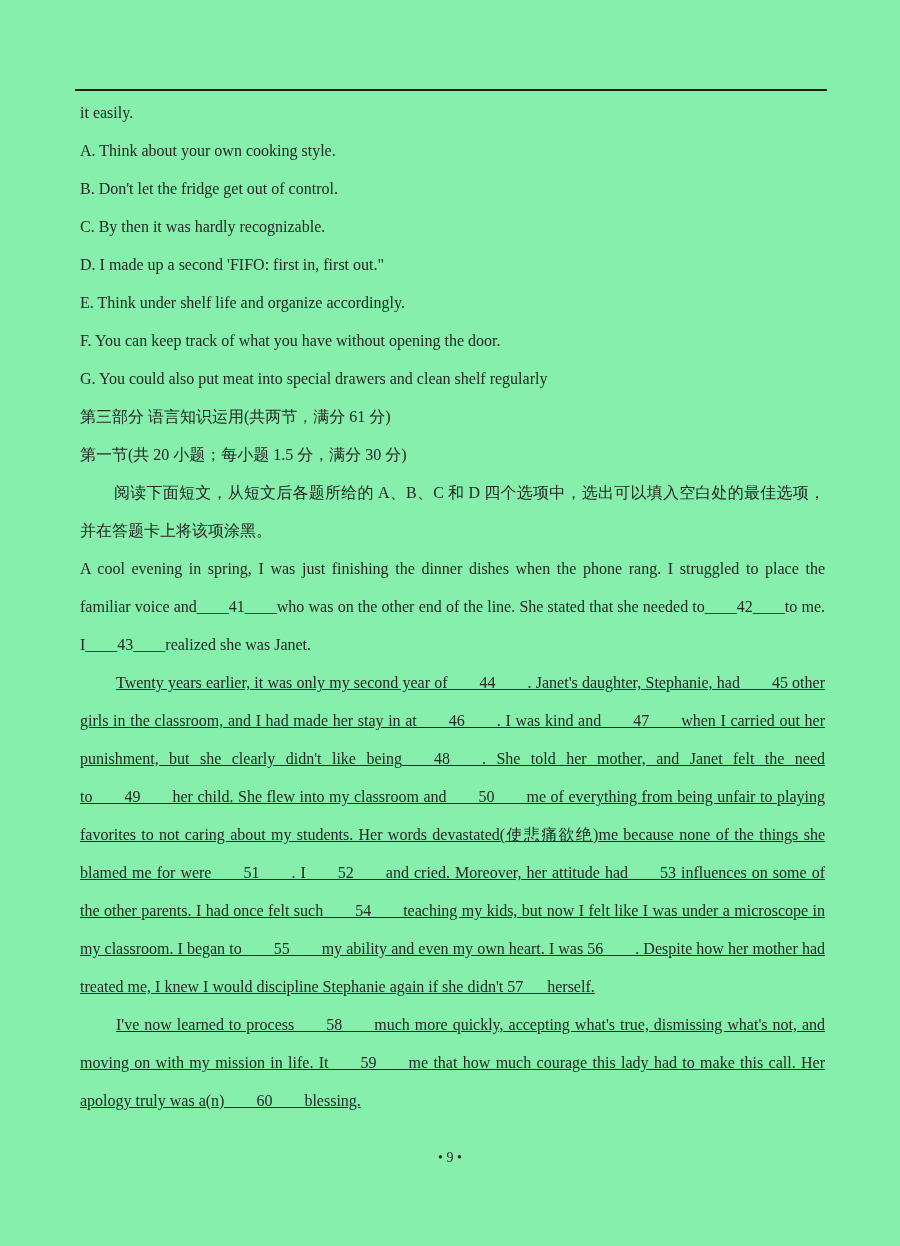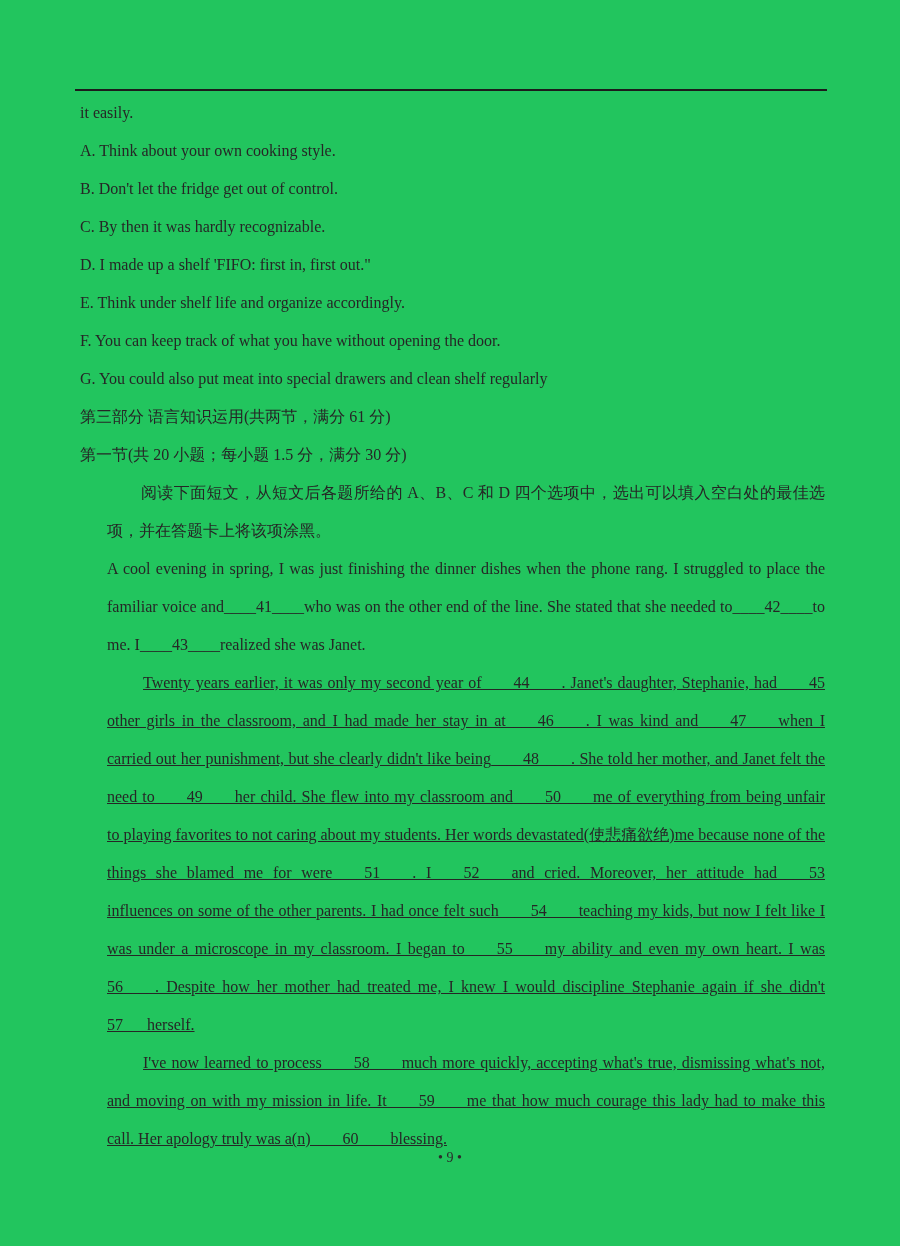--- a/index.html
+++ b/index.html
@@ -1,20 +1,20 @@
 <!DOCTYPE html>
 <html><head>
 <meta charset="utf-8">
 <style>
   html, body { margin: 0; padding: 0; background: #ffffff; }
   .page {
     position: relative;
     width: 900px;
     height: 1246px;
-    background: #22c55e;
+    background: #86efac;
     font-family: "Liberation Serif", "DejaVu Serif", serif;
     color: #262626;
     overflow: hidden;
   }
   .header-rule {
     position: absolute;
     left: 75px;
     top: 89px;
     width: 752px;
     border-top: 2px solid #1c1c1c;
@@ -24,21 +24,20 @@
     left: 80px;
     top: 94px;
     width: 745px;
     font-size: 16px;
     line-height: 38px;
   }
   .line { white-space: normal; }
   .heading { }
   .para {
     text-align: justify;
-    margin-left: 27px;
   }
   .indent-en { text-indent: 36px; text-decoration: underline; }
   .indent-cn { text-indent: 34px; }
   .footer {
     position: absolute;
     left: 0;
     right: 0;
     top: 1150px;
     text-align: center;
     font-size: 14px;
@@ -52,21 +51,21 @@
 
   <div class="header-rule"></div>
 
   <div class="content">
 
     <div class="line">it easily.</div>
 
     <div class="line">A. Think about your own cooking style.</div>
     <div class="line">B. Don't let the fridge get out of control.</div>
     <div class="line">C. By then it was hardly recognizable.</div>
-    <div class="line">D. I made up a shelf 'FIFO: first in, first out."</div>
+    <div class="line">D. I made up a second 'FIFO: first in, first out."</div>
     <div class="line">E. Think under shelf life and organize accordingly.</div>
     <div class="line">F. You can keep track of what you have without opening the door.</div>
     <div class="line">G. You could also put meat into special drawers and clean shelf regularly</div>
 
     <div class="heading">第三部分  语言知识运用(共两节，满分 61 分)</div>
     <div class="heading">第一节(共 20 小题；每小题 1.5 分，满分 30 分)</div>
 
     <div class="para indent-cn">阅读下面短文，从短文后各题所给的 A、B、C 和 D 四个选项中，选出可以填入空白处的最佳选项，并在答题卡上将该项涂黑。</div>
 
     <div class="para">A cool evening in spring, I was just finishing the dinner dishes when the phone rang. I struggled to place the familiar voice and____41____who was on the other end of the line. She stated that she needed to____42____to me. I____43____realized she was Janet.</div>

